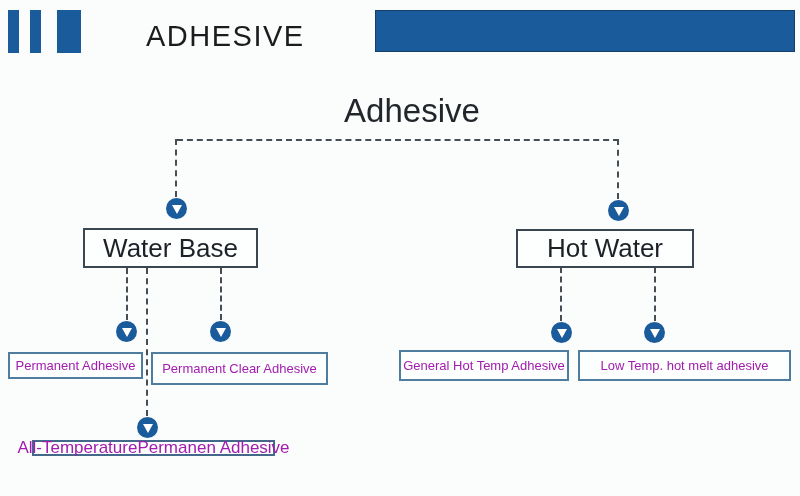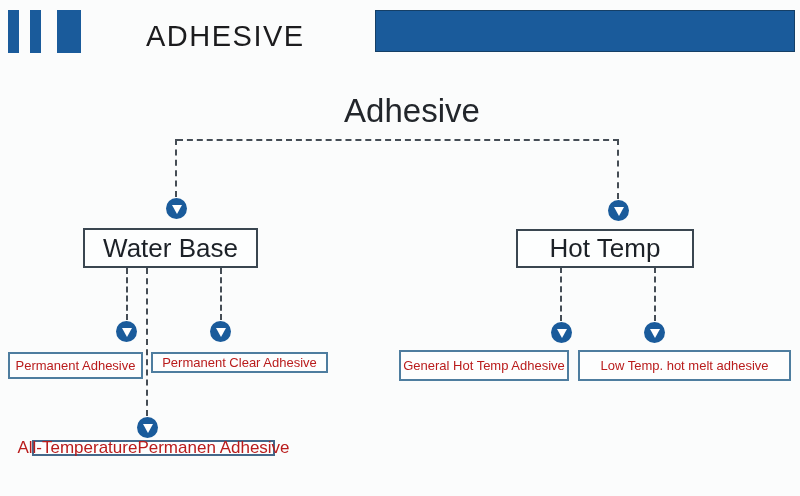--- a/index.html
+++ b/index.html
@@ -63,23 +63,23 @@
 
   
   .node{
     position:absolute;display:flex;align-items:center;justify-content:center;
     background:#fdfefe;white-space:nowrap;box-sizing:border-box;text-align:center;
   }
   .parent{border:2px solid #3a4650;font-size:26px;color:#1c2127}
   #node-water{left:83px;top:228px;width:175px;height:40px}
   #node-hot  {left:516px;top:229px;width:178px;height:39px}
 
-  .leaf{border:2px solid var(--leafborder);font-size:13px;color:#b91c1c}
+  .leaf{border:2px solid var(--leafborder);font-size:13px;color:#a21caf}
   #leaf-pa {left:8px;  top:352px;width:135px;height:27px}
-  #leaf-pca{left:151px;top:352px;width:177px;height:21px}
+  #leaf-pca{left:151px;top:352px;width:177px;height:33px}
   #leaf-ghm{left:399px;top:350px;width:170px;height:31px}
   #leaf-lt {left:578px;top:350px;width:213px;height:31px}
   #leaf-at {left:32px; top:440px;width:243px;height:16px;font-size:17px;border-color:#44688a}
 </style>
 </head>
 <body style="--accent: #1a5b9b; --line: #454d55; --leafborder: #4e7d9f;">
 
 <div class="bar" id="bar1"></div>
 <div class="bar" id="bar2"></div>
 <div class="bar" id="bar3"></div>
@@ -113,19 +113,19 @@
     <span class="tri"></span>
   </div>
 <div class="arrow" id="ar-ghm">
     <span class="tri"></span>
   </div>
 <div class="arrow" id="ar-lt">
     <span class="tri"></span>
   </div>
 
 <div class="node parent" id="node-water">Water Base</div>
-<div class="node parent" id="node-hot">Hot Temp</div>
+<div class="node parent" id="node-hot">Hot Water</div>
 
 <div class="node leaf" id="leaf-pa">Permanent Adhesive</div>
 <div class="node leaf" id="leaf-pca">Permanent Clear Adhesive</div>
 <div class="node leaf" id="leaf-at">All-TemperaturePermanen Adhesive</div>
 <div class="node leaf" id="leaf-ghm">General Hot Temp Adhesive</div>
 <div class="node leaf" id="leaf-lt">Low Temp. hot melt adhesive</div>
 
 </body></html>

